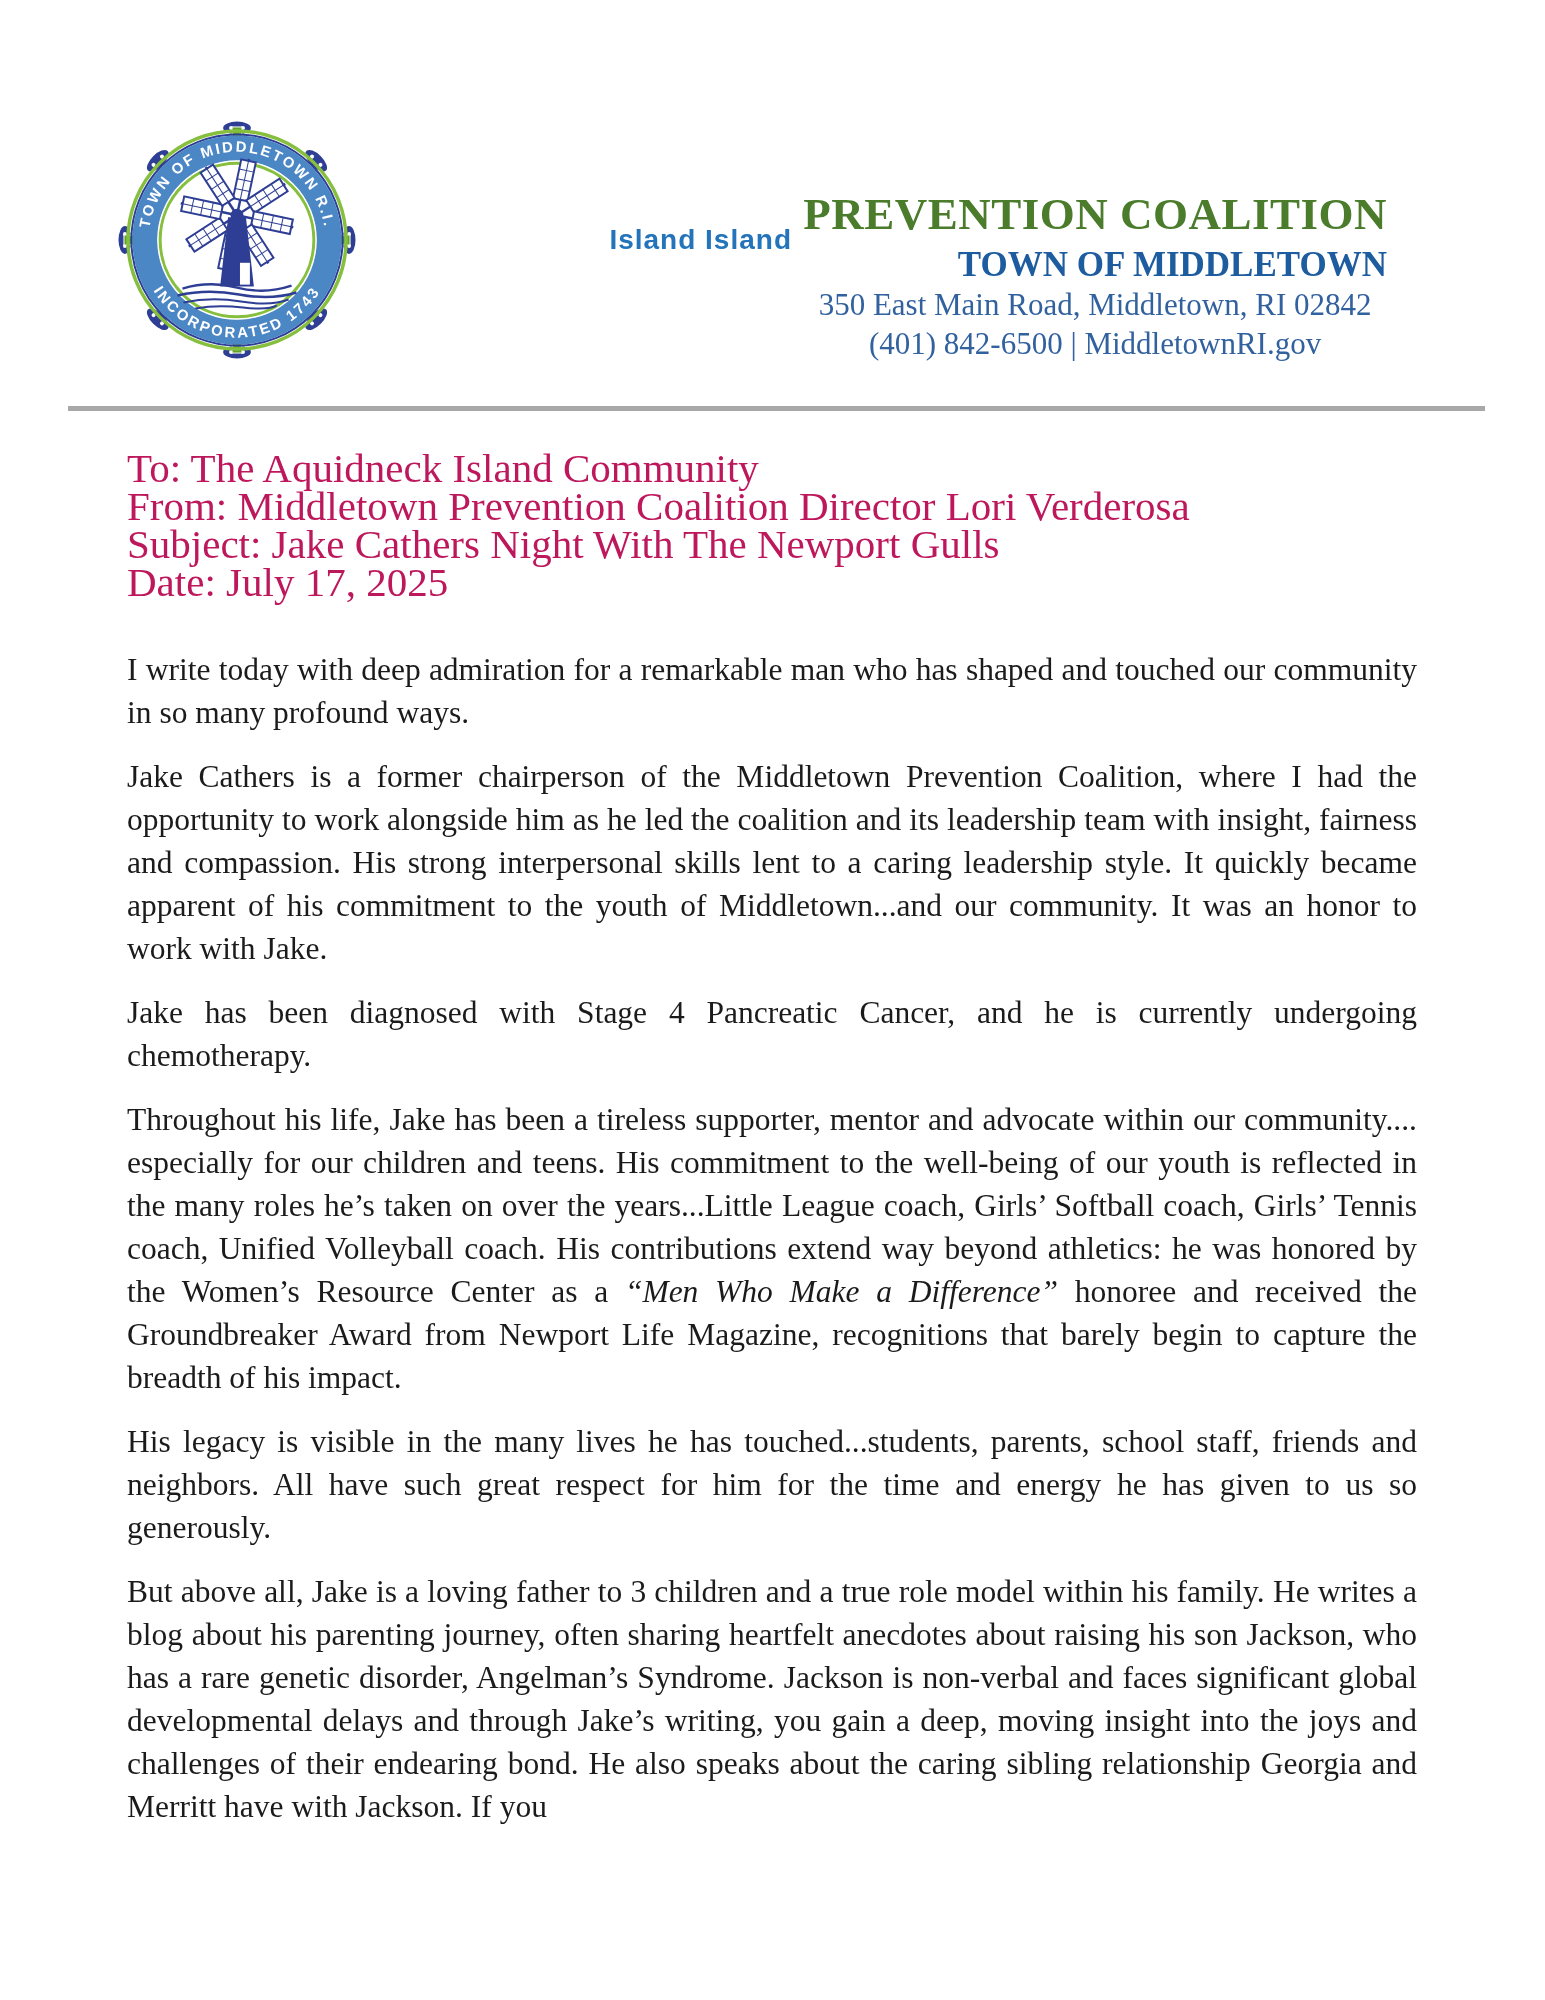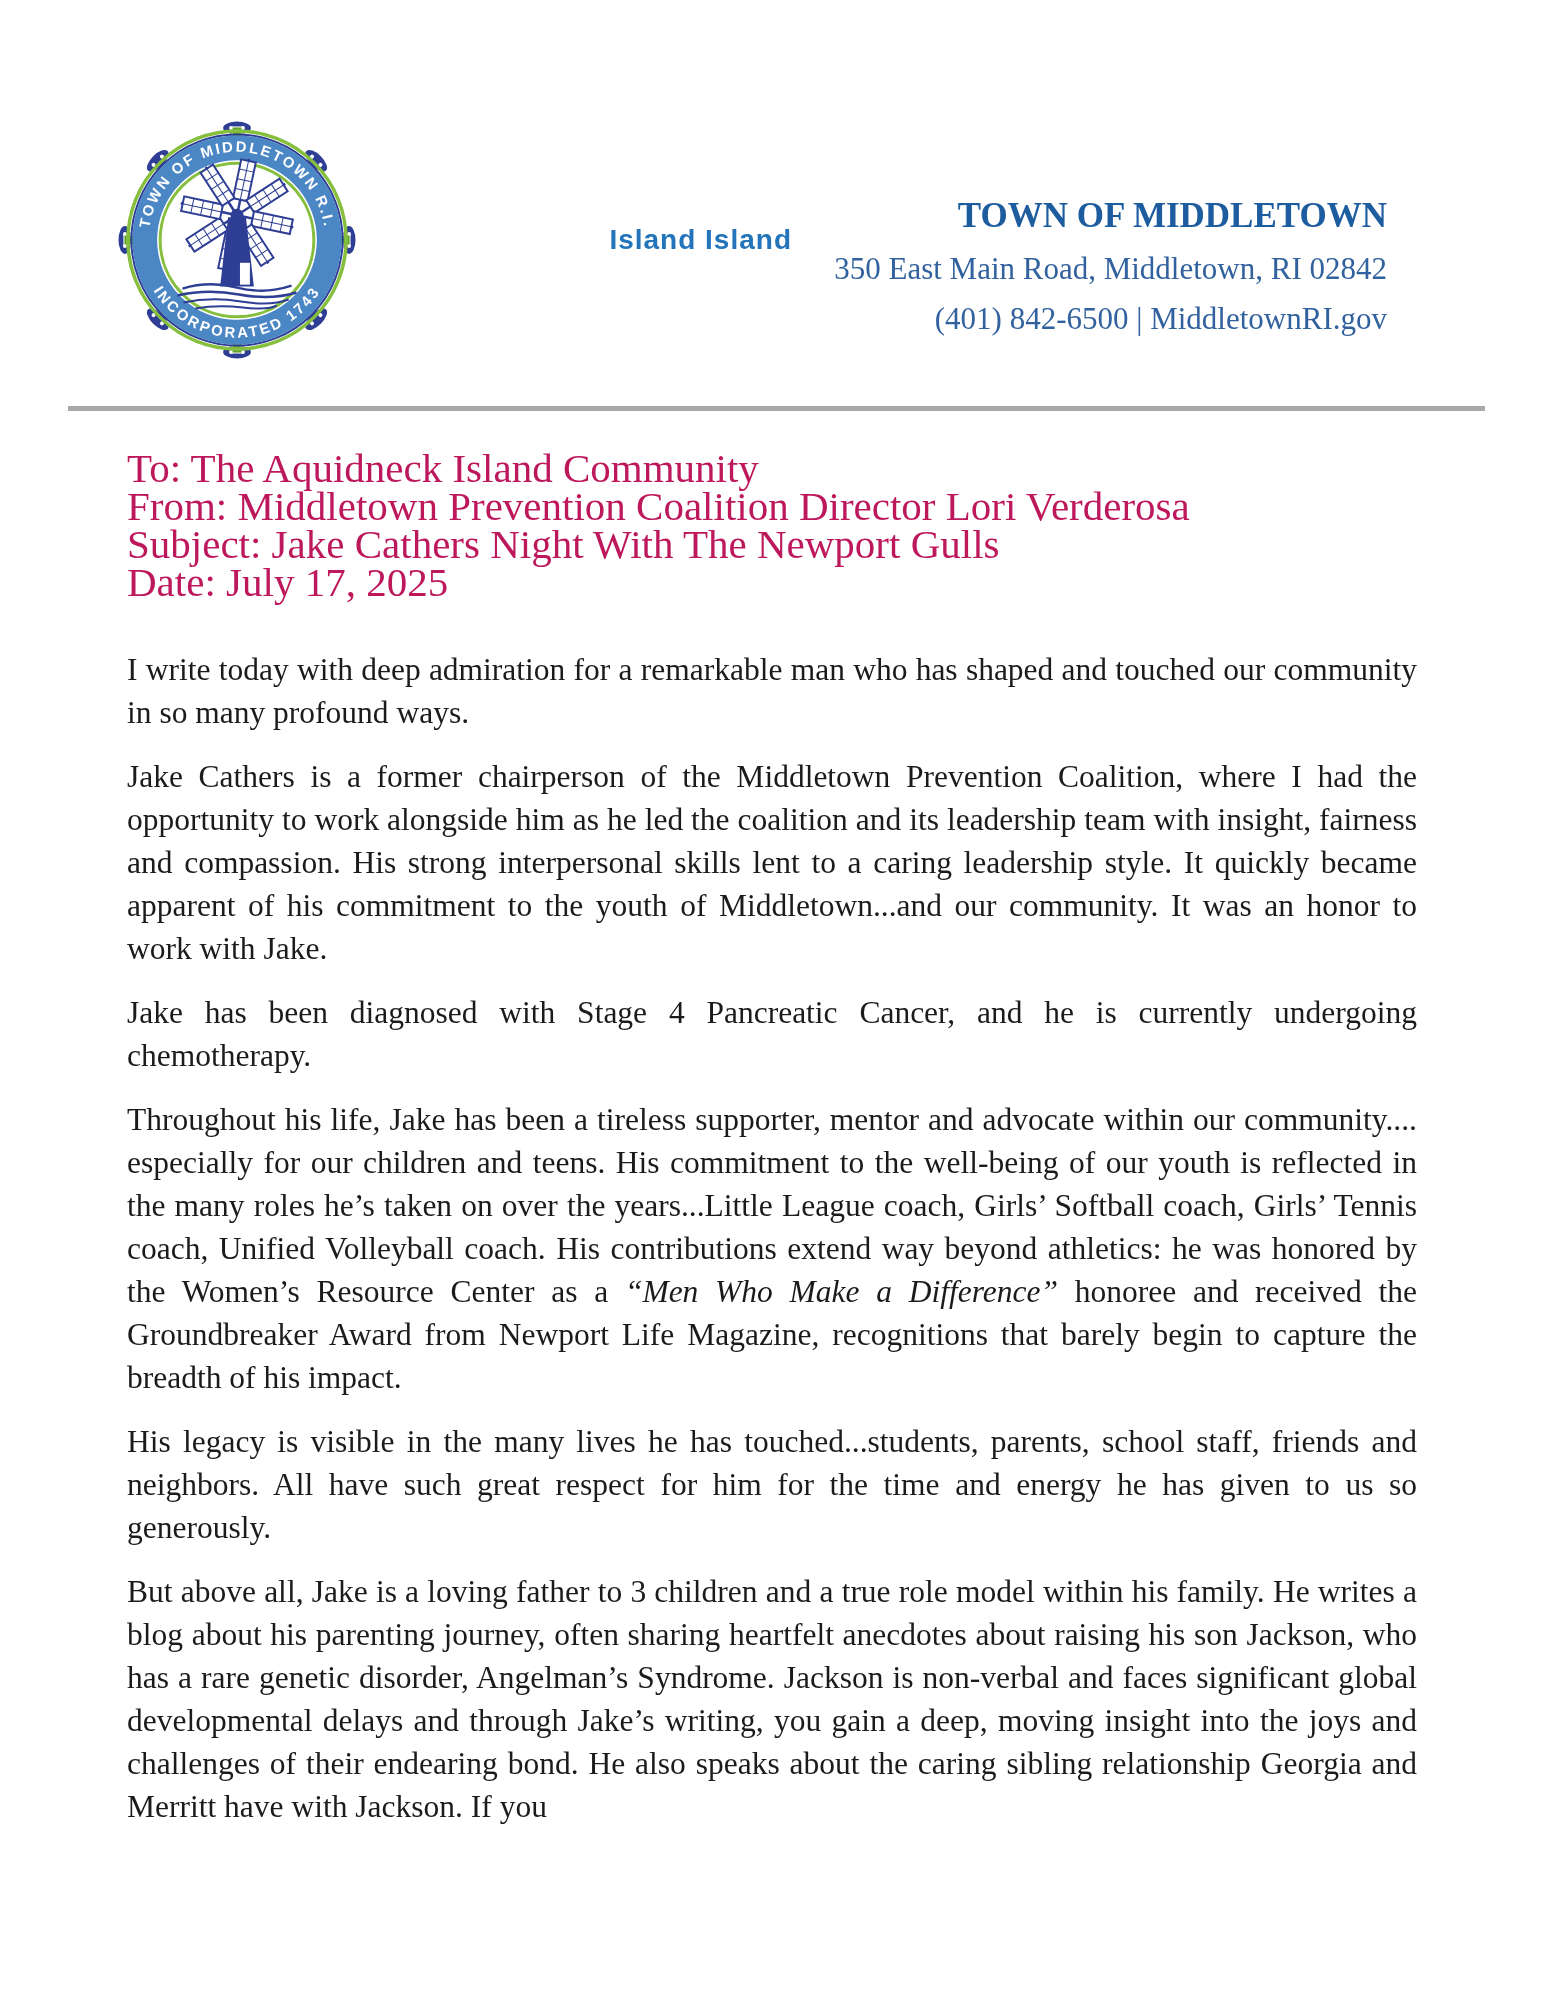--- a/index.html
+++ b/index.html
@@ -22,21 +22,21 @@
     font-size:55px;letter-spacing:4px;color:#2374bb;line-height:1;white-space:nowrap;
   }
   .wordmark-tagline{
     font-family:"Liberation Sans",sans-serif;font-weight:bold;
     font-size:28px;letter-spacing:1px;color:#2374bb;line-height:1;margin-top:8px;
   }
 
   .org{position:absolute;right:158px;top:190px;text-align:right;}
   .org-title{font-weight:bold;font-size:45px;line-height:1.08;color:#4a7c2c;letter-spacing:0.5px;white-space:nowrap;}
   .org-sub{font-weight:bold;font-size:35px;line-height:1.1;color:#1d5c9e;margin-top:7px;white-space:nowrap;}
-  .org-addr,.org-contact{font-size:31px;line-height:1.16;color:#31619e;margin-top:15px;white-space:nowrap;}
+  .org-addr,.org-contact{font-size:31px;line-height:1.16;color:#31619e;margin-top:3px;white-space:nowrap;text-align:center;}
 
   .divider{
     position:absolute;left:68px;right:60px;top:406px;height:5px;
     background:#a8a8a8;border:none;margin:0;padding:0;
   }
 
   
   .memo{position:absolute;left:127px;top:449px;font-size:41px;line-height:38px;color:#be185d;}
   .memo-line{white-space:nowrap;}
 
@@ -200,20 +200,21 @@
           </g>
         </g>
       </svg>
     </div>
 
     <div class="wordmark">
       <div class="wordmark-tagline">Island Island</div>
     </div>
 
     <div class="org">
+      <div class="org-title">PREVENTION COALITION</div>
       <div class="org-sub">TOWN OF MIDDLETOWN</div>
       <div class="org-addr">350 East Main Road, Middletown, RI 02842</div>
       <div class="org-contact">(401) 842-6500 | MiddletownRI.gov</div>
     </div>
 
   </header>
 
   <hr class="divider">
 
   <section class="memo" id="memo">

